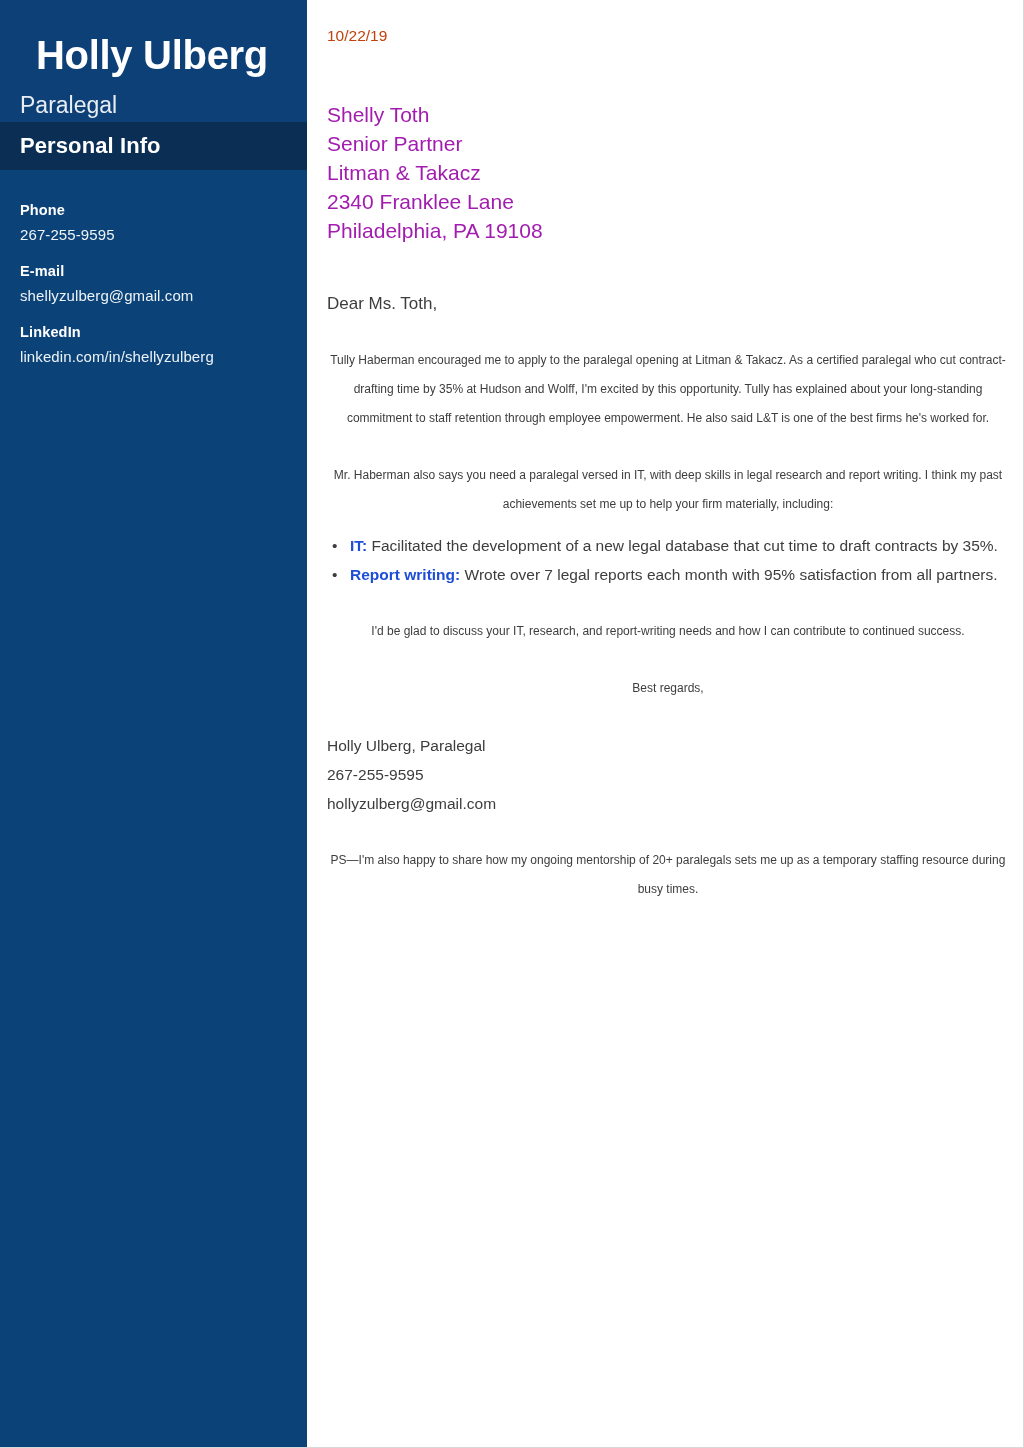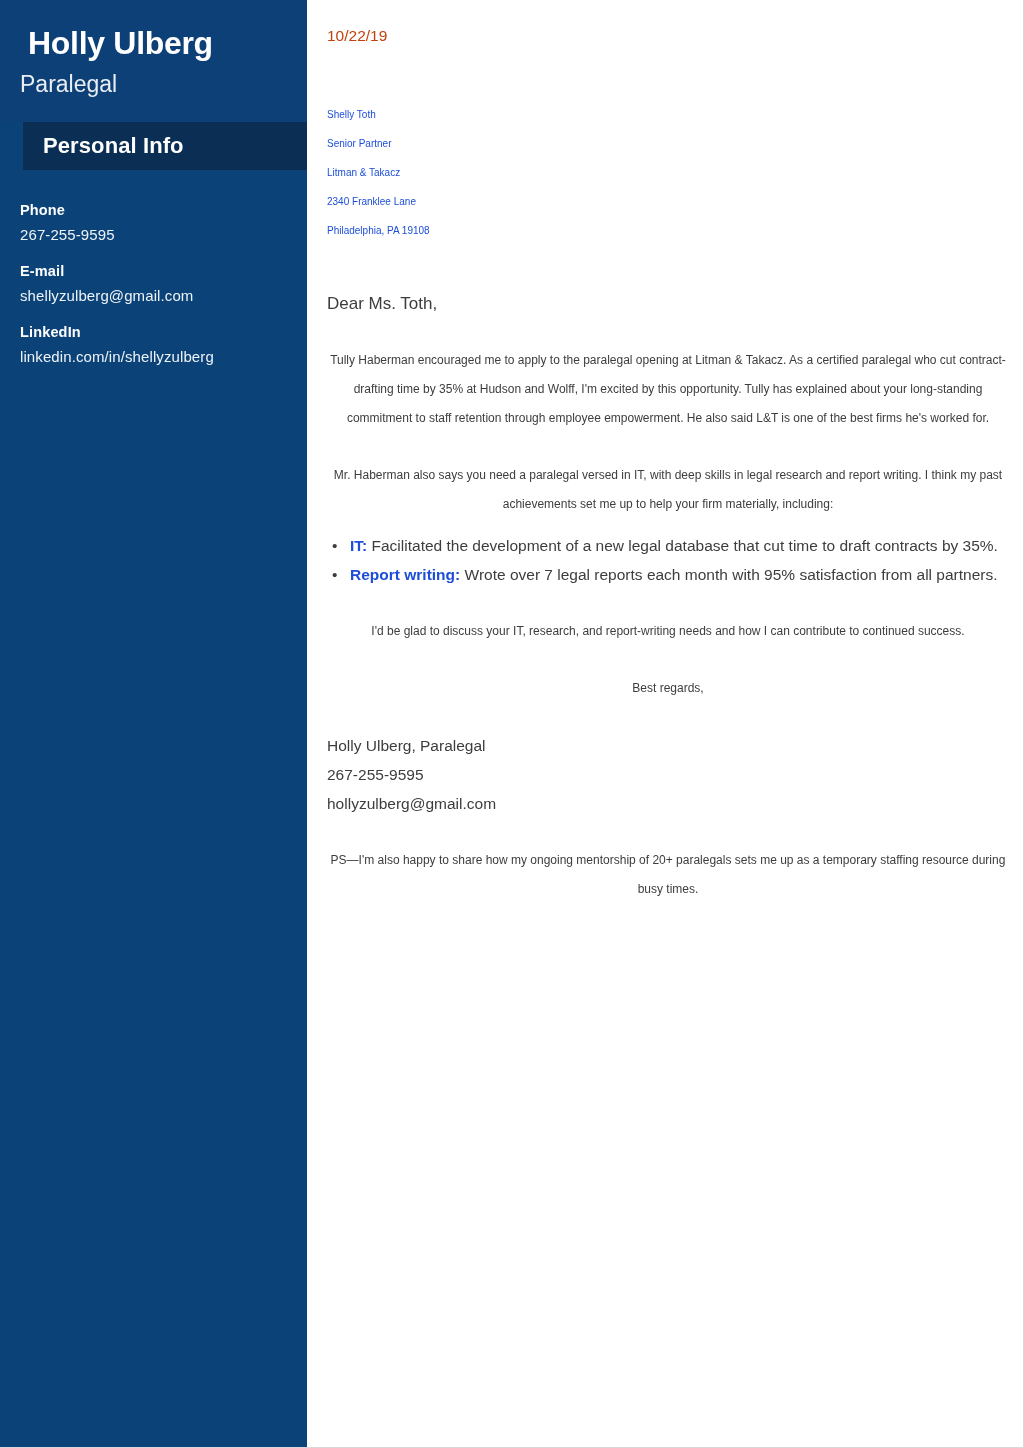--- a/index.html
+++ b/index.html
@@ -32,41 +32,40 @@
     height: 1448px;
     background: #0b4277;
     color: #ffffff;
   }
   .sidebar-name-block {
     background: #0d4077;
     padding: 18px 20px 22px 20px;
     height: 122px;
   }
   .sidebar-name {
-    font-size: 32px;
+    font-size: 40px;
     font-weight: bold;
     line-height: 1.08;
     letter-spacing: -0.3px;
     color: #ffffff;
-    margin: 8px;
+    margin: 16px;
   }
   .sidebar-jobtitle {
     font-size: 23px;
     font-weight: normal;
     color: #e9eef4;
     margin-top: 11px;
     line-height: 1.1;
   }
   .sidebar-section-band {
     background: #0a2e54;
     height: 48px;
     display: flex;
     align-items: center;
     padding: 0 20px;
-    margin-left: 23px;
   }
   .sidebar-section-title {
     font-size: 22px;
     font-weight: bold;
     color: #ffffff;
     letter-spacing: 0.1px;
   }
   .sidebar-body {
     padding: 32px 20px 0 20px;
   }
@@ -98,22 +97,22 @@
   }
   .letter-inner { width: 682px; }
 
   .ltr-date {
     font-size: 15.5px;
     color: #c2410c;
     line-height: 1.55;
   }
   .addr-block { margin-top: 52px; }
   .addr-line {
-    font-size: 10px;
-    color: #1d4ed8;
+    font-size: 21px;
+    color: #a21caf;
     line-height: 29px;
   }
   .ltr-salutation {
     margin-top: 44px;
     font-size: 17px;
     color: #3d3d3d;
     line-height: 29px;
   }
   .ltr-para {
     margin-top: 28px;

